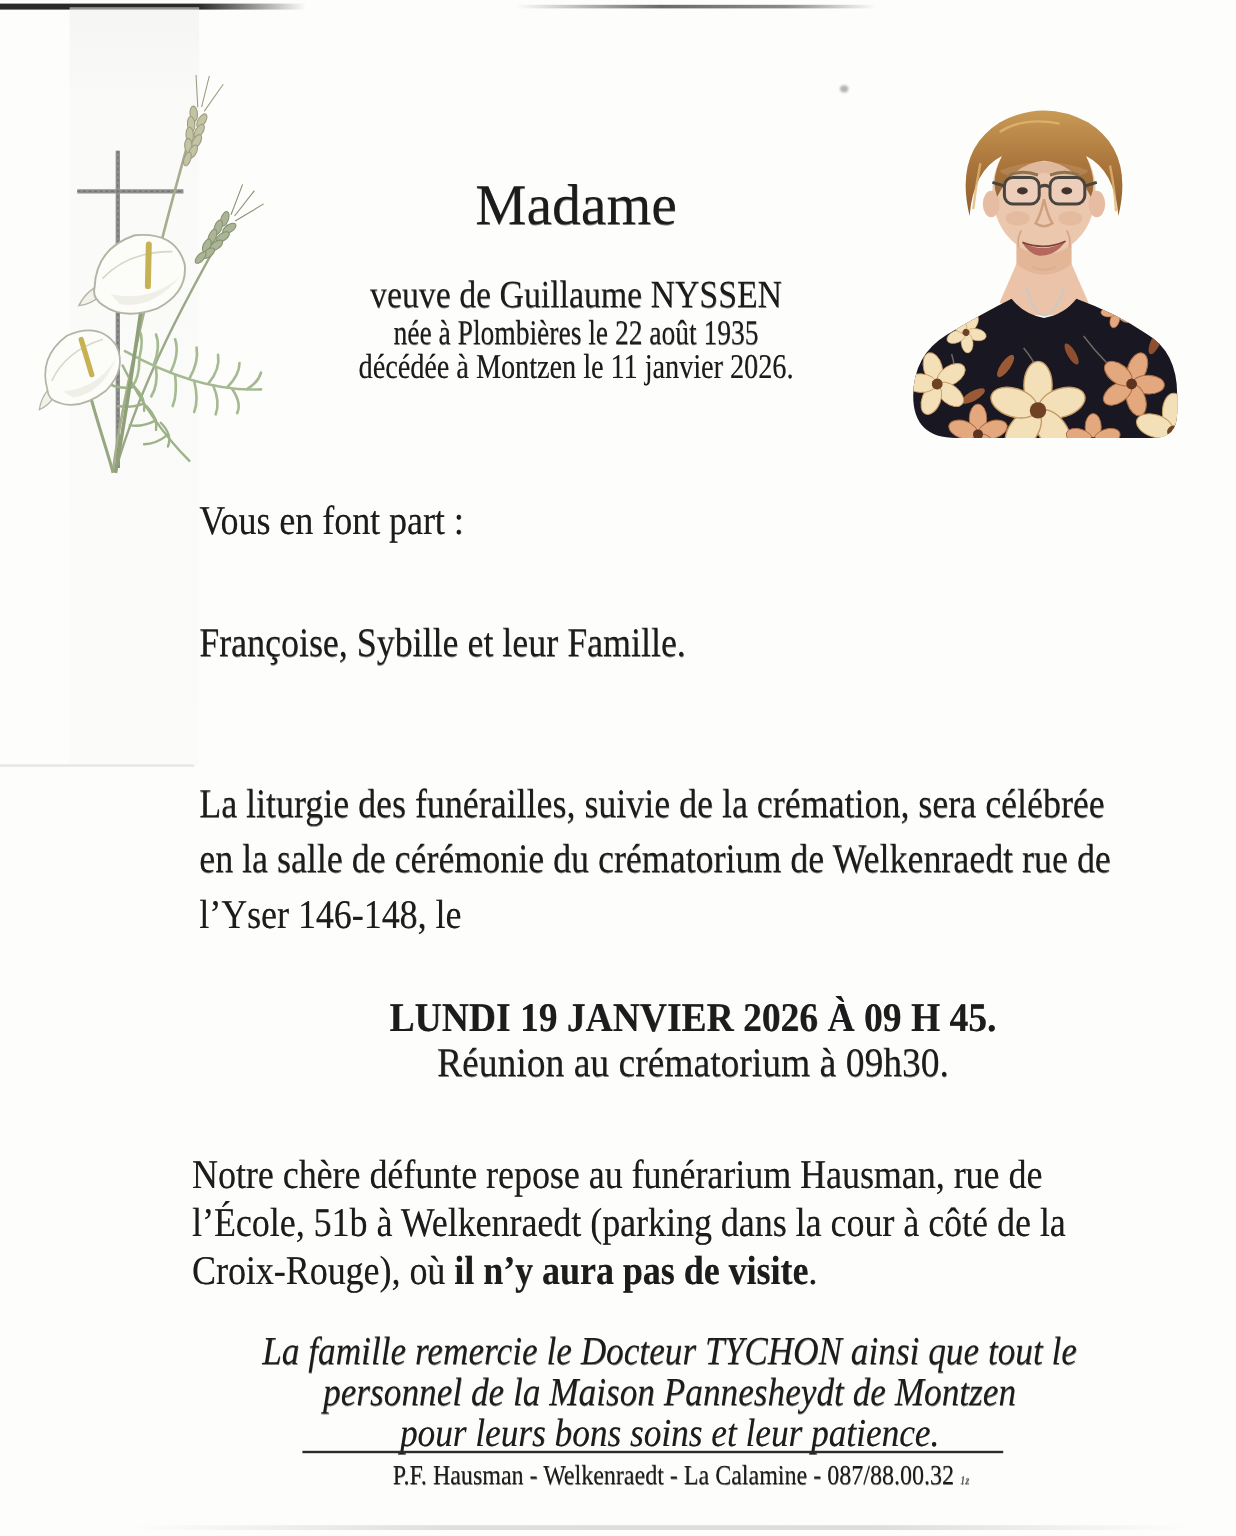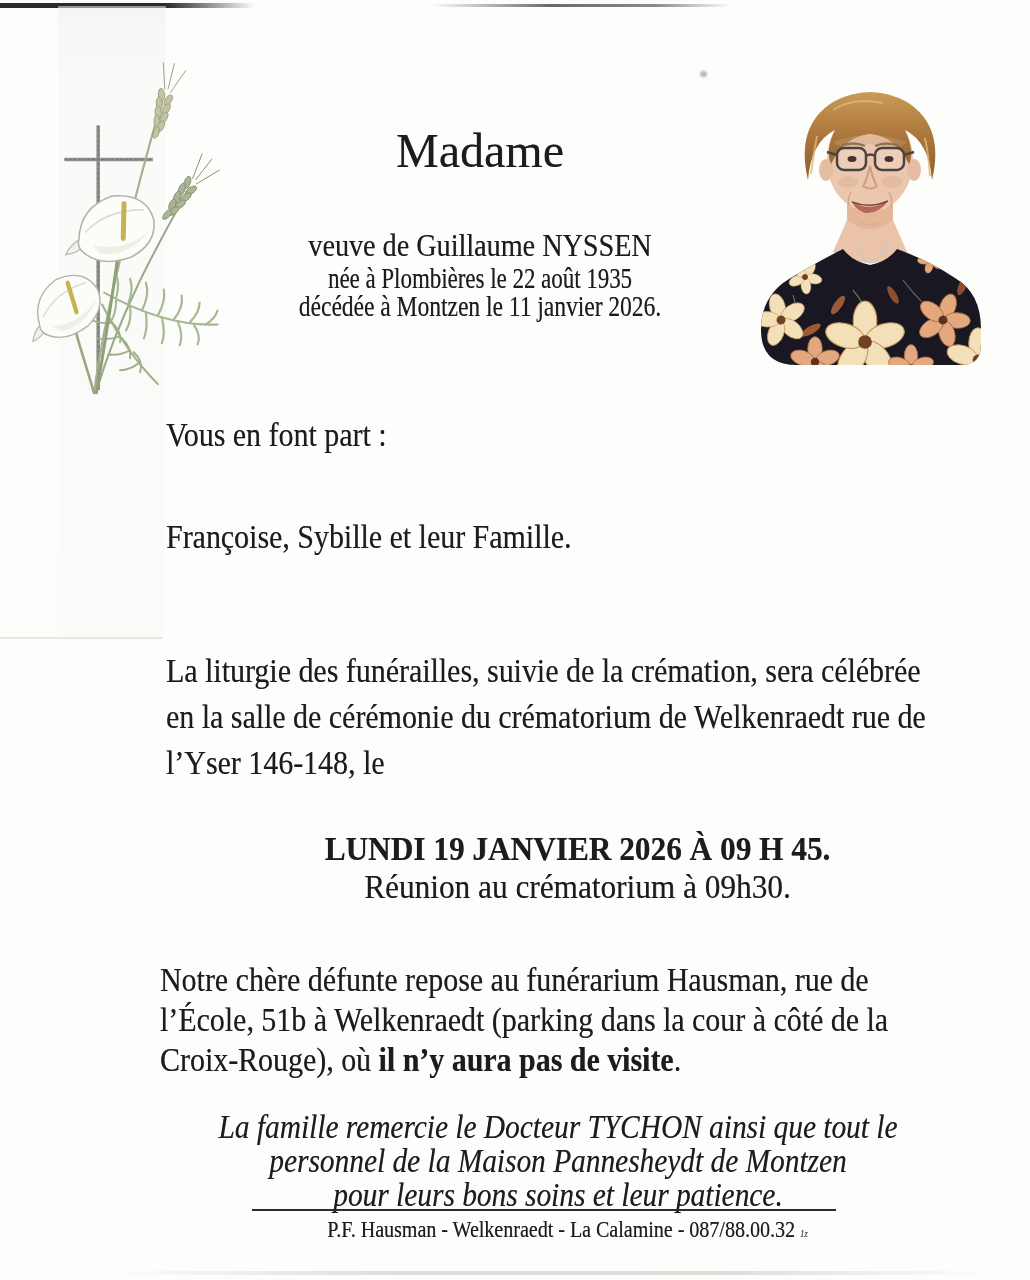--- a/index.html
+++ b/index.html
@@ -189,21 +189,21 @@
     <ellipse cx="136" cy="79" rx="4.5" ry="3" fill="#42342c"></ellipse>
 
     <path d="M117 86 Q114 100 110 106 Q117 111 124 106 Q120 100 117 86" fill="none" stroke="#cf9f7d" stroke-width="2"></path>
     <path d="M98 112 Q94 120 96 126 M136 112 Q140 120 138 126" stroke="#d5a788" stroke-width="1.5" fill="none"></path>
     <path d="M99 122 Q117 132 135 121 Q126 134 112 133 Q103 130 99 122 Z" fill="#b4685c"></path>
     <path d="M104 124 Q117 129 130 123 Q118 127 104 124 Z" fill="#e8e3da" opacity="0.85"></path>
     <path d="M99 122 Q117 129 135 121" stroke="#7e4439" stroke-width="1.5" fill="none"></path>
     <path d="M107 142 Q117 148 127 142" stroke="#d8ab8c" stroke-width="1.5" fill="none" opacity="0.7"></path>
   </svg>
 
-  <div class="abs ctr scan-ink" style="left:20px;top:123px;width:920px;font-size:48px;">Madame</div>
+  <div class="abs ctr scan-ink" style="left:20px;top:144px;width:920px;font-size:48px;">Madame</div>
   <div class="abs ctr oc scan-ink" style="left:20px;top:227px;width:920px;font-size:32px;transform:scaleX(0.88);">veuve de Guillaume NYSSEN</div>
   <div class="abs ctr oc scan-ink" style="left:20px;top:262px;width:920px;font-size:29px;transform:scaleX(0.79);">née à Plombières le 22 août 1935</div>
   <div class="abs ctr oc scan-ink" style="left:20px;top:290px;width:920px;font-size:29px;transform:scaleX(0.81);">décédée à Montzen le 11 janvier 2026.</div>
 
   <div class="abs ol scan-ink" style="left:166px;top:416px;font-size:34px;transform:scaleX(0.88);">Vous en font part :</div>
   <div class="abs ol scan-ink" style="left:166px;top:518px;font-size:34px;transform:scaleX(0.88);">Françoise, Sybille et leur Famille.</div>
 
   <div class="abs ol scan-ink" style="left:166px;top:648px;font-size:34px;line-height:46px;transform:scaleX(0.88);">
     <div>La liturgie des funérailles, suivie de la crémation, sera célébrée</div>
     <div>en la salle de cérémonie du crématorium de Welkenraedt rue de</div>

